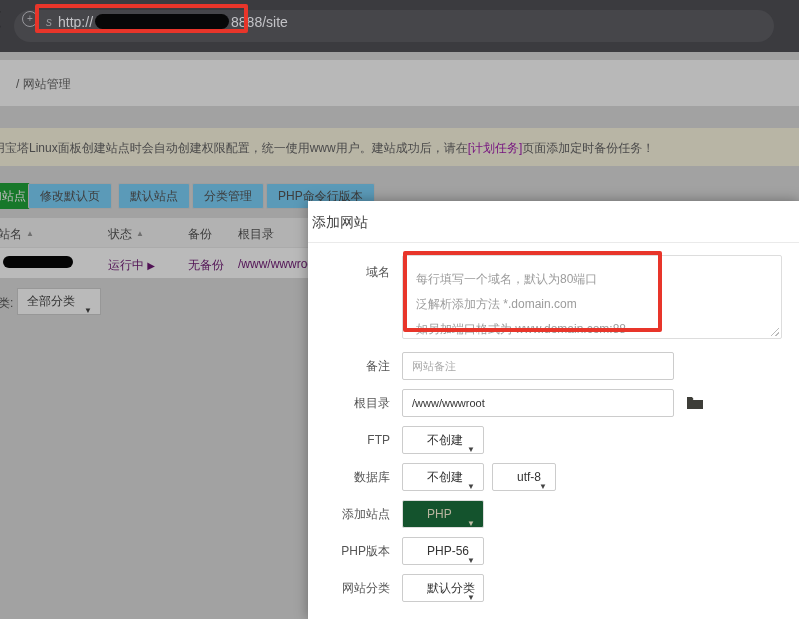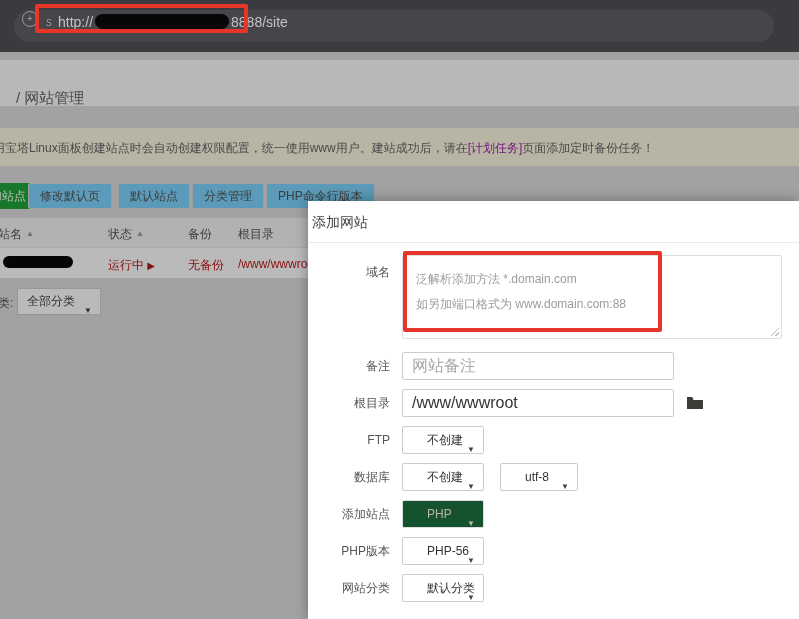--- a/index.html
+++ b/index.html
@@ -14,35 +14,35 @@
   .site-info-icon { position:absolute; left:22px; top:11px; width:16px; height:16px; border:1.5px solid #97979c;
     border-radius:50%; color:#97979c; font-size:10px; line-height:14px; text-align:center; }
   .url-badge { position:absolute; left:46px; top:15px; color:#9a9a9e; font-size:12px; font-style:italic; }
   .url-text { position:absolute; left:58px; top:14px; font-size:14px; color:#c3c3c7; white-space:nowrap; }
   .redact-url { display:inline-block; vertical-align:middle; width:134px; height:15px; border-radius:8px;
     background:#070707; margin:0 2px 3px 2px; }
 
   
   .page { position:absolute; left:0; top:52px; width:799px; height:567px; background:#dedede; z-index:1; }
   .crumb-bar { position:absolute; left:0; top:8px; width:799px; height:46px; background:#fdfdfd; }
-  .crumb { position:absolute; left:16px; top:16px; font-size:15px; color:#666;margin-top:13px; }
+  .crumb { position:absolute; left:16px; top:16px; font-size:12px; color:#666; }
   .notice-bar { position:absolute; left:0; top:76px; width:799px; height:38px; background:#fdf8e3; }
   .notice-text { position:absolute; left:-7px; top:12px; font-size:12px; color:#666; white-space:nowrap; }
   .notice-link { color:#a21caf; }
   .toolbar { position:absolute; left:0; top:131px; width:799px; height:28px; }
   .btn-green { position:absolute; left:-34px; top:0; height:26px; padding:0 12px; background:#20a53a;
     color:#fff; font-size:12px; line-height:26px; border-radius:2px; }
   .btn-white { position:absolute; top:0; height:26px; padding:0 11px; background:#7dd3fc; border:1px solid #d9d9d9;
     color:#555; font-size:12px; line-height:24px; border-radius:2px; white-space:nowrap; }
   .white-table { position:absolute; left:0; top:166px; width:799px; height:60px; background:#fff; }
   .thead { position:absolute; left:0; top:0; width:799px; height:30px; background:#f5f5f5; border-bottom:1px solid #ebebeb; }
   .th { position:absolute; top:8px; font-size:12px; color:#555; white-space:nowrap; }
   .sort-caret { font-size:8px; color:#9a9a9a; margin-left:4px; vertical-align:2px; }
   .trow { position:absolute; left:0; top:30px; width:799px; height:30px; background:#fff; }
-  .td-green { position:absolute; top:9px; font-size:12px; color:#b91c1c; white-space:nowrap; }
+  .td-green { position:absolute; top:9px; font-size:12px; color:#701a75; white-space:nowrap; }
   .redact-name { position:absolute; left:3px; top:8px; width:70px; height:12px; border-radius:7px; background:#080808; }
   .play-glyph { font-size:10px; }
   .filter-row { position:absolute; left:0; top:236px; height:28px; }
   .filter-label { position:absolute; left:-14px; top:7px; font-size:12px; color:#555; white-space:nowrap; }
   .filter-select { position:absolute; left:17px; top:0; width:84px; height:27px; background:#fff; border:1px solid #cfcfcf;
     font-size:12px; color:#444; line-height:25px; padding-left:9px; }
   .caret-down { position:absolute; right:8px; top:9px; font-size:8px; color:#444; }
 
   
   .overlay { position:absolute; left:0; top:52px; width:799px; height:567px; background:rgba(0,0,0,0.27); z-index:2; }
@@ -56,29 +56,29 @@
   .mrow { display:flex; align-items:center; margin-bottom:9px; }
   .mrow.top { align-items:flex-start; margin-bottom:13px; }
   .mlabel { width:82px; text-align:right; margin-right:12px; font-size:12px; color:#555; flex:none; }
   .mrow.top .mlabel { padding-top:9px; }
   .fake-textarea { position:relative; width:380px; height:84px; border:1px solid #ddd; border-radius:2px;
     background:#fff; padding:11px 0 0 13px; }
   .ph-line { font-size:12px; color:#9c9c9c; line-height:25px; white-space:nowrap; }
   .resize-handle { position:absolute; right:2px; bottom:2px; width:9px; height:9px;
     background:repeating-linear-gradient(-45deg, transparent 0 2px, #bbb 2px 3px);
     clip-path:polygon(100% 0, 100% 100%, 0 100%); }
-  .minput { width:272px; height:28px; border:1px solid #ccc; border-radius:2px; font-size:16px; color:#333;
+  .minput { width:272px; height:28px; border:1px solid #ccc; border-radius:2px; font-size:11px; color:#333;
     padding:0 9px; font-family:"Liberation Sans","DejaVu Sans",sans-serif; outline:none; background:#fff; }
   .minput::placeholder { color:#a9a9a9; }
   .mselect { position:relative; width:82px; height:28px; border:1px solid #ccc; border-radius:2px; background:#fff;
     font-size:12px; color:#333; line-height:26px; padding-left:24px; }
   .mselect .caret-down { top:10px; }
   .mselect.disabled { background:#14532d; color:#b9b59f; border-color:#ddd; }
   .mselect.disabled .caret-down { color:#c0bca6; }
-  .mselect.charset { width:78px; margin-left:16px; }
+  .mselect.charset { width:64px; margin-left:8px; }
   .folder-icon { margin-left:12px; cursor:pointer; line-height:0; }
 
   
   .anno { position:absolute; border:4px solid #e8352a; border-radius:2px; z-index:6; }
   .anno-url { left:35px; top:4px; width:213px; height:29px; }
   .anno-domain { left:403px; top:251px; width:259px; height:81px; }
 </style>
 </head>
 <body>
 
@@ -132,20 +132,21 @@
 
   <div class="overlay"></div>
 
   <div class="modal">
     <div class="modal-title">添加网站</div>
     <div class="modal-body">
 
       <div class="mrow top">
         <div class="mlabel">域名</div>
         <div class="fake-textarea">
+          <div class="ph-line">每行填写一个域名，默认为80端口</div>
           <div class="ph-line">泛解析添加方法 *.domain.com</div>
           <div class="ph-line">如另加端口格式为 www.domain.com:88</div>
           <div class="resize-handle"></div>
         </div>
       </div>
 
       <div class="mrow">
         <div class="mlabel">备注</div>
         <input class="minput" type="text" placeholder="网站备注" style="">
       </div>

